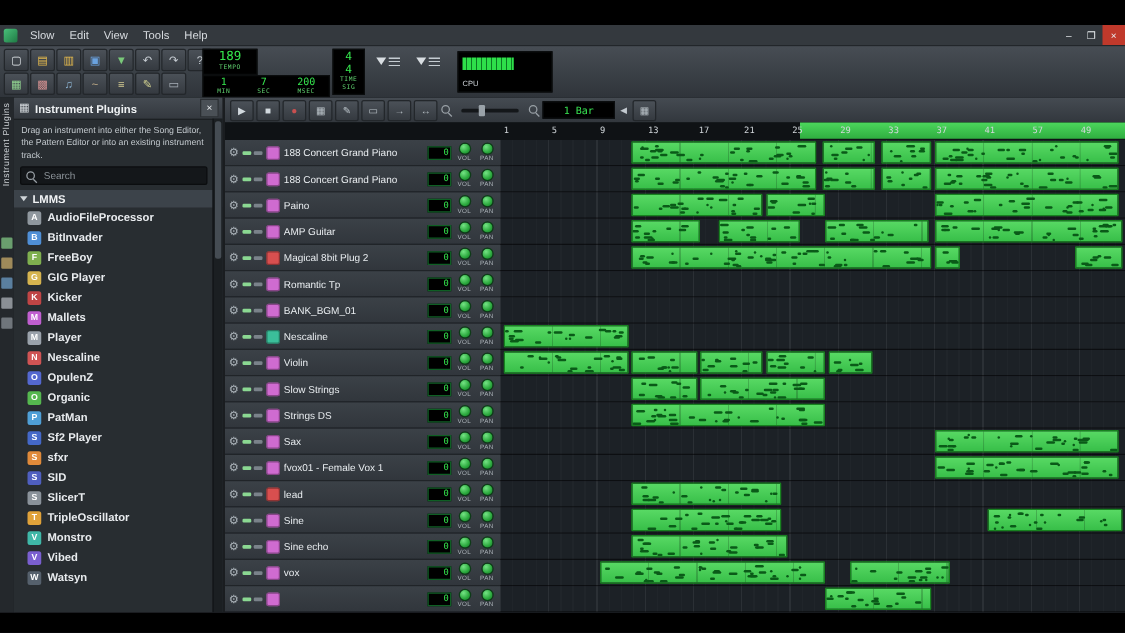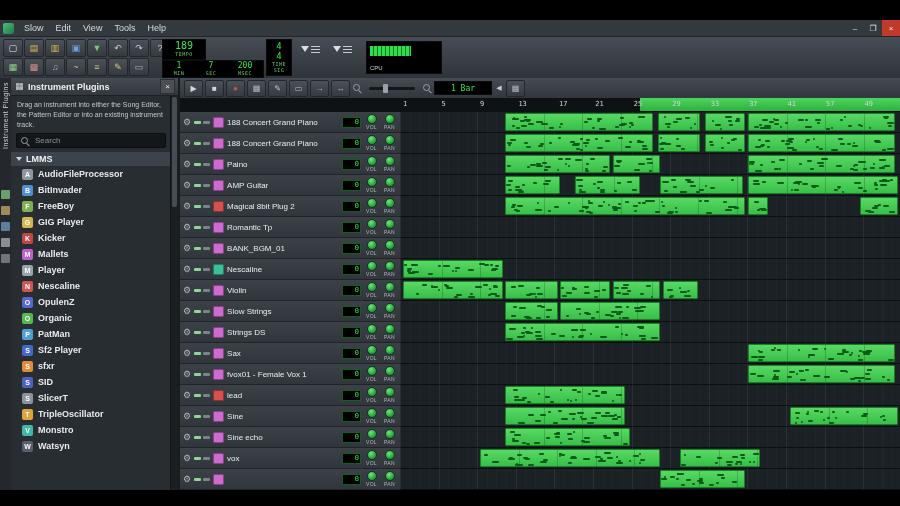--- a/index.html
+++ b/index.html
@@ -300,20 +300,24 @@
                 <span class="ti-icon" style="background: rgb(138, 146, 154);">S</span>
                 <span class="ti-label">SlicerT</span>
               </div>
               <div class="tree-item">
                 <span class="ti-icon" style="background: rgb(224, 162, 58);">T</span>
                 <span class="ti-label">TripleOscillator</span>
               </div>
               <div class="tree-item">
                 <span class="ti-icon" style="background: rgb(63, 184, 168);">V</span>
                 <span class="ti-label">Monstro</span>
+              </div>
+              <div class="tree-item">
+                <span class="ti-icon" style="background: rgb(122, 95, 208);">V</span>
+                <span class="ti-label">Vibed</span>
               </div>
               <div class="tree-item">
                 <span class="ti-icon" style="background: rgb(85, 96, 108);">W</span>
                 <span class="ti-label">Watsyn</span>
               </div>
             </div>
         </div>
         <div class="pp-scroll">
           <div class="pp-thumb"></div>
         </div>

